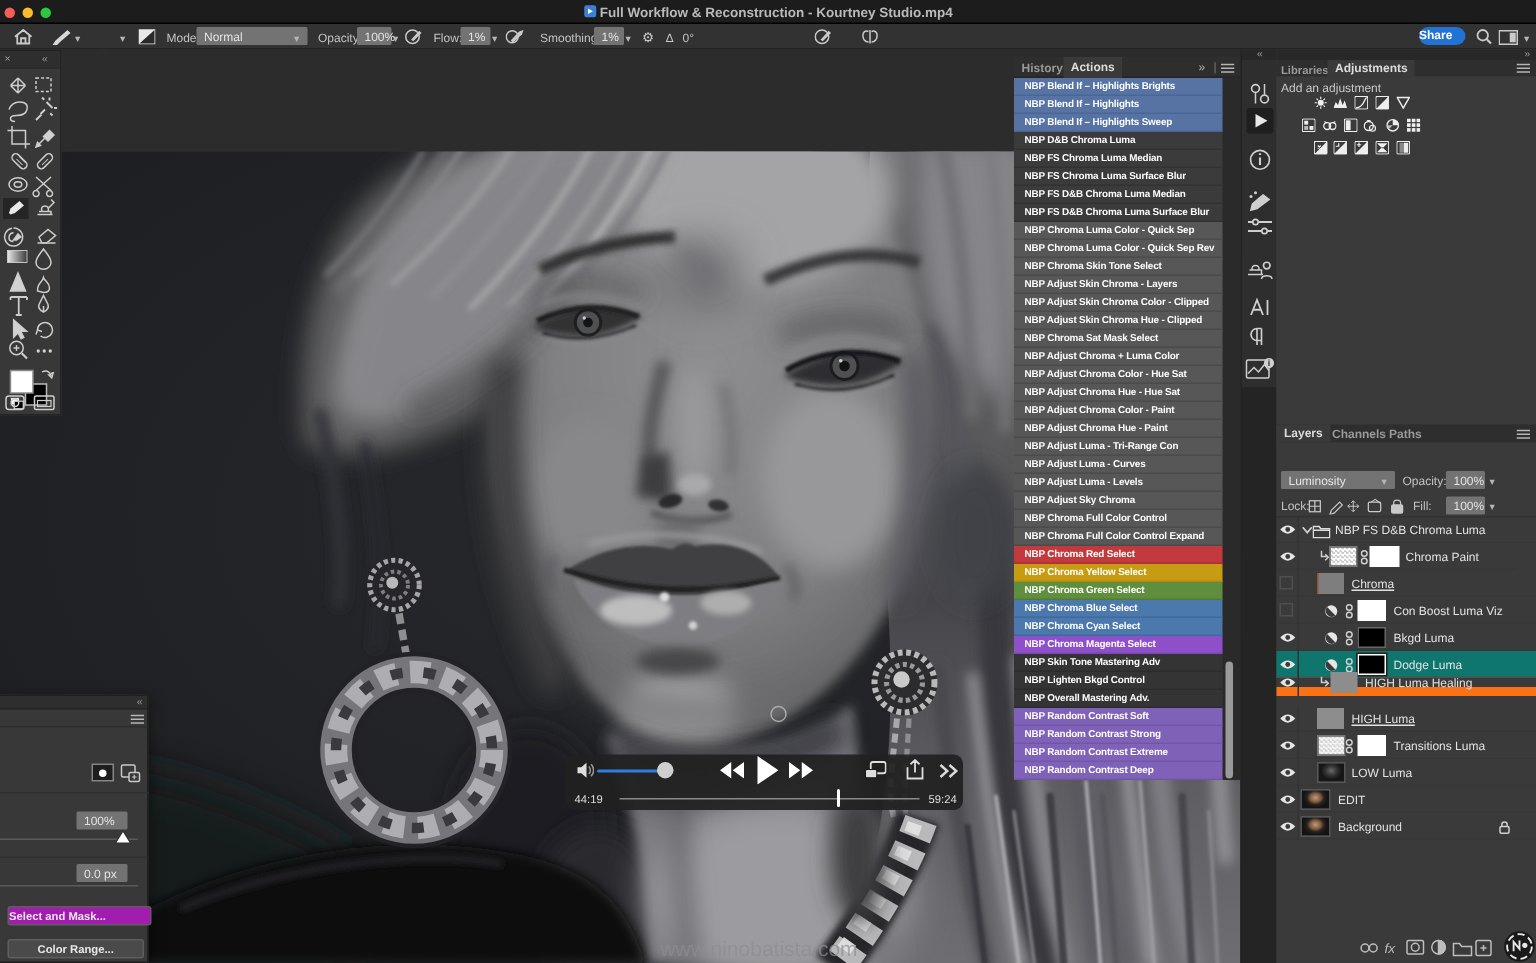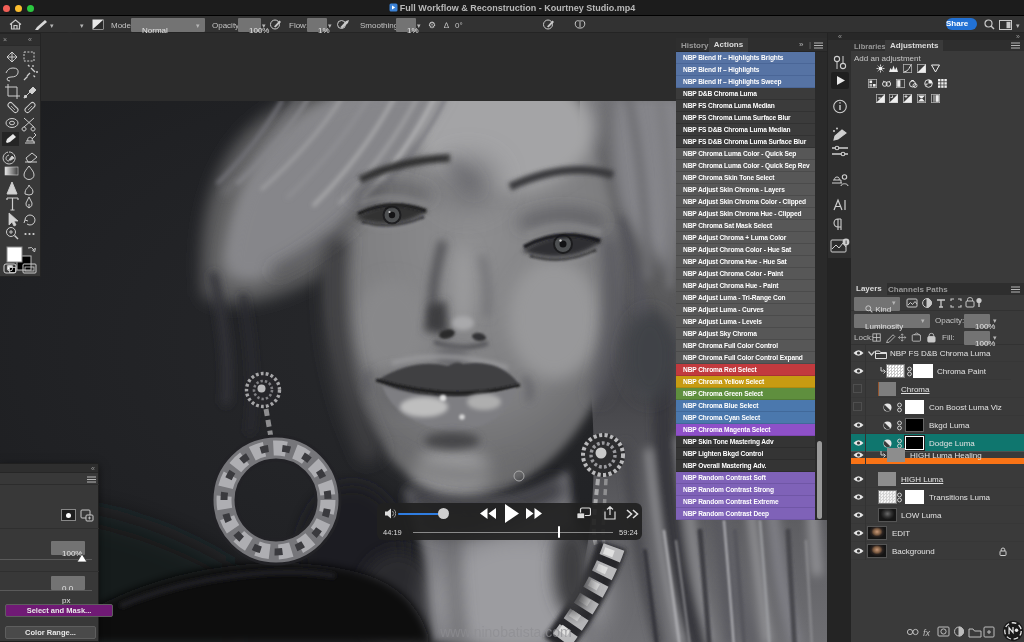--- a/index.html
+++ b/index.html
@@ -12,22 +12,22 @@
   #titlebar { left:0; top:0; width:1024px; height:16px; background:#1c1c1c;
     border-bottom:1px solid #000; }
   .tl { position:absolute; top:5px; width:7px; height:7px; border-radius:50%; }
   #titlebar .t { position:absolute; top:3px; left:0; width:100%; text-align:center;
     font-size:9px; font-weight:bold; color:#b9b9b9; letter-spacing:0; }
 
   
   #optbar { left:0; top:16px; width:1024px; height:17px; background:#323232;
     border-bottom:1px solid #242424; color:#c3c3c3; font-size:8px; }
   #optbar .lab { position:absolute; top:5px; }
-  .field { position:absolute; top:2px; height:12px; background:#8b5cf6;
-    border:7px solid #737373; border-radius:1px; color:#e3e3e3; font-size:8px;
+  .field { position:absolute; top:2px; height:12px; background:#737373;
+    border:1px solid #737373; border-radius:1px; color:#e3e3e3; font-size:8px;
     line-height:11px; padding-left:4px; }
   .chev { position:absolute; top:6px; color:#b5b5b5; font-size:7px; }
 
   
   #toolbar { left:0; top:33px; width:41px; height:244px; background:#383838;
     border:1px solid #242424; border-left:none; }
   #toolbar .hdr { height:12px; background:#2e2e2e; border-bottom:1px solid #2a2a2a; }
 
   
   #photo { left:0; top:101px; }
@@ -433,21 +433,21 @@
       </svg>
     <div style="position:absolute;left:0;top:64px;width:99px;height:1px;background:#2f2f2f"></div>
     <div class="field" style="left:51px;top:77px;width:34px;height:12px;line-height:12px">100%</div>
     <div style="position:absolute;left:0;top:95px;width:92px;height:1px;background:#5a5a5a"></div>
     <svg style="position:absolute;left:76px;top:89px" width="12" height="10" viewBox="0 0 12 10">
         <path d="M6 1 L11 9 H1 Z" fill="#fff" stroke="#333" stroke-width=".8"></path>
       </svg>
     <div style="position:absolute;left:0;top:107px;width:99px;height:1px;background:#2f2f2f"></div>
     <div class="field" style="left:51px;top:112px;width:34px;height:12px;line-height:12px">0.0 px</div>
     <div style="position:absolute;left:0;top:126px;width:92px;height:1px;background:#5a5a5a"></div>
-    <div style="position:absolute;left:5px;top:140px;width:108px;height:13px;background:#701a75;border:1px solid #5e5e5e;border-radius:2px;color:#e8e8e8;font-size:7.5px;font-weight:bold;text-align:center;line-height:12px">Select and Mask...</div>
+    <div style="position:absolute;left:5px;top:140px;width:96px;height:13px;background:#a21caf;border:1px solid #5e5e5e;border-radius:2px;color:#e8e8e8;font-size:7.5px;font-weight:bold;text-align:left;line-height:12px">Select and Mask...</div>
     <div style="position:absolute;left:5px;top:162px;width:91px;height:13px;background:#4a4a4a;border:1px solid #5e5e5e;border-radius:2px;color:#e8e8e8;font-size:7.5px;font-weight:bold;text-align:center;line-height:12px">Color Range...</div>
   </div>
 
   <div id="player" class="abs" style="left:377px;top:503px;width:265px;height:37px;background:rgba(33,33,33,.92);border-radius:6px;">
     <svg class="abs" style="left:7px;top:4px" width="12" height="13" viewBox="0 0 12 13">
         <path d="M1 4.5 h2.5 L7 1.5 v10 L3.5 8.5 H1 Z" fill="#ddd"></path>
         <path d="M8.5 4 a3.5 3.5 0 0 1 0 5 M10 2.5 a5.5 5.5 0 0 1 0 8" stroke="#999" fill="none"></path>
       </svg>
     <div class="abs" style="left:21px;top:9.5px;width:44px;height:2.5px;background:#2f7de1;border-radius:1.5px"></div>
     <div class="abs" style="left:61px;top:5px;width:11px;height:11px;border-radius:50%;background:#cfcfcf"></div>
@@ -667,41 +667,20 @@
     <div id="layers" style="position:absolute;left:0;top:250px;width:173px;height:359px;background:#3a3a3a">
       <div style="position:absolute;left:0;top:0;width:173px;height:12px;background:#2e2e2e">
         <span style="position:absolute;left:0;top:0;height:12px;padding:0 5px;background:#3a3a3a;font-size:8px;font-weight:bold;color:#dcdcdc;line-height:12px">Layers</span>
         <span style="position:absolute;left:37px;top:2px;font-size:8px;font-weight:bold;color:#999">Channels</span>
         <span style="position:absolute;left:75px;top:2px;font-size:8px;font-weight:bold;color:#999">Paths</span>
         <svg style="position:absolute;right:4px;top:3px" width="9" height="7">
             <path d="M0 1h9M0 3.5h9M0 6h9" stroke="#b5b5b5" stroke-width="1"></path>
           </svg>
       </div>
 
-      <div style="position:absolute;left:0;top:12px;width:173px;height:16px;border-bottom:1px solid #323232">
-        <div class="field" style="left:3px;top:2px;width:46px;height:11px;color:#dcdcdc"><svg width="8" height="8" viewBox="0 0 9 9" style="vertical-align:-1px">
-              <circle cx="3.7" cy="3.7" r="2.8" stroke="#c9c9c9" fill="none" stroke-width="1.1"></circle>
-              <path d="M5.8 5.8 L8.3 8.3" stroke="#c9c9c9" stroke-width="1.2"></path>
-            </svg> Kind</div>
-        <span class="chev" style="left:41px;top:4px">▾</span>
-        <svg style="position:absolute;left:55px;top:2px" width="76" height="12" viewBox="0 0 76 12">
-          <g stroke="#c9c9c9" fill="none">
-            <rect x="1" y="2" width="10" height="8" rx="1"></rect>
-              <path d="M2 8 l2.5 -2.5 l2 2 l2.5 -3 l2 2.5"></path>
-            <circle cx="21" cy="6" r="4.4"></circle>
-              <path d="M21 1.6 a4.4 4.4 0 0 1 0 8.8 Z" fill="#c9c9c9"></path>
-            <path d="M31 3 h8 M35 3 v7 M33 10 h4" stroke-width="1.3"></path>
-            <path d="M45 4 v-2 h3 M52 2 h3 v2 M55 8 v2 h-3 M48 10 h-3 v-2" stroke-width="1.1"></path>
-            <rect x="60" y="4" width="8" height="6" rx="1"></rect>
-              <path d="M61.5 4 v-1.5 a2.5 2 0 0 1 5 0 V4" stroke-width=".9"></path>
-          </g>
-          <circle cx="73" cy="3.5" r="2.6" fill="#c9c9c9"></circle>
-            <path d="M73 5 v5" stroke="#c9c9c9" stroke-width="1.4"></path>
-        </svg>
-      </div>
 
       <div style="position:absolute;left:0;top:29px;width:173px;height:16px">
         <div class="field" style="left:3px;top:2px;width:76px;height:12px;line-height:12px">Luminosity</div>
         <span class="chev" style="left:70px;top:5px">▾</span>
         <span style="position:absolute;left:84px;top:4px;font-size:8px;color:#c3c3c3">Opacity:</span>
         <div class="field" style="left:113px;top:2px;width:26px;height:12px;line-height:12px">100%</div>
         <span class="chev" style="left:142px;top:5px">▾</span>
       </div>
 
       <div style="position:absolute;left:0;top:46px;width:173px;height:16px;border-bottom:1px solid #323232">

